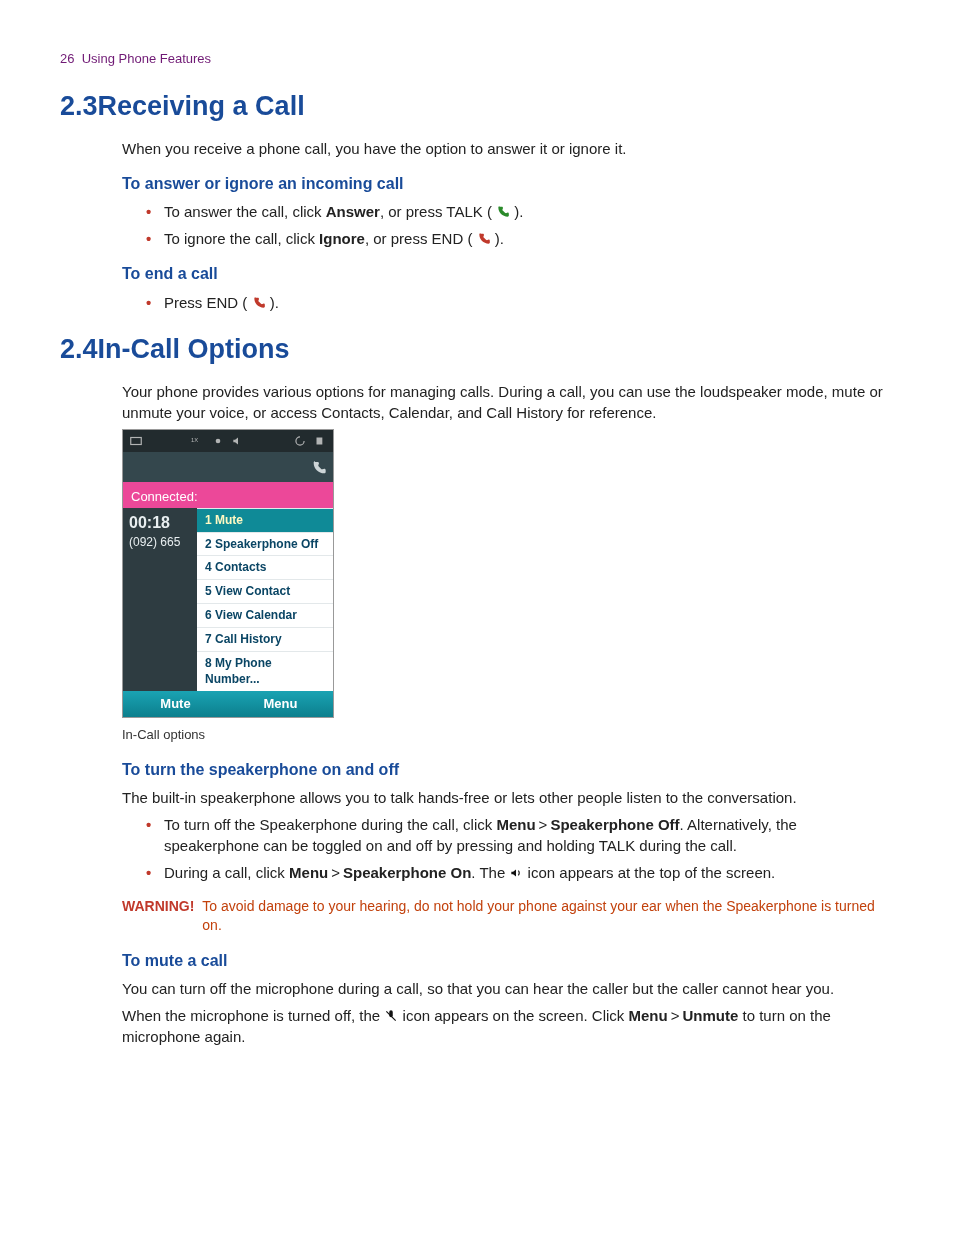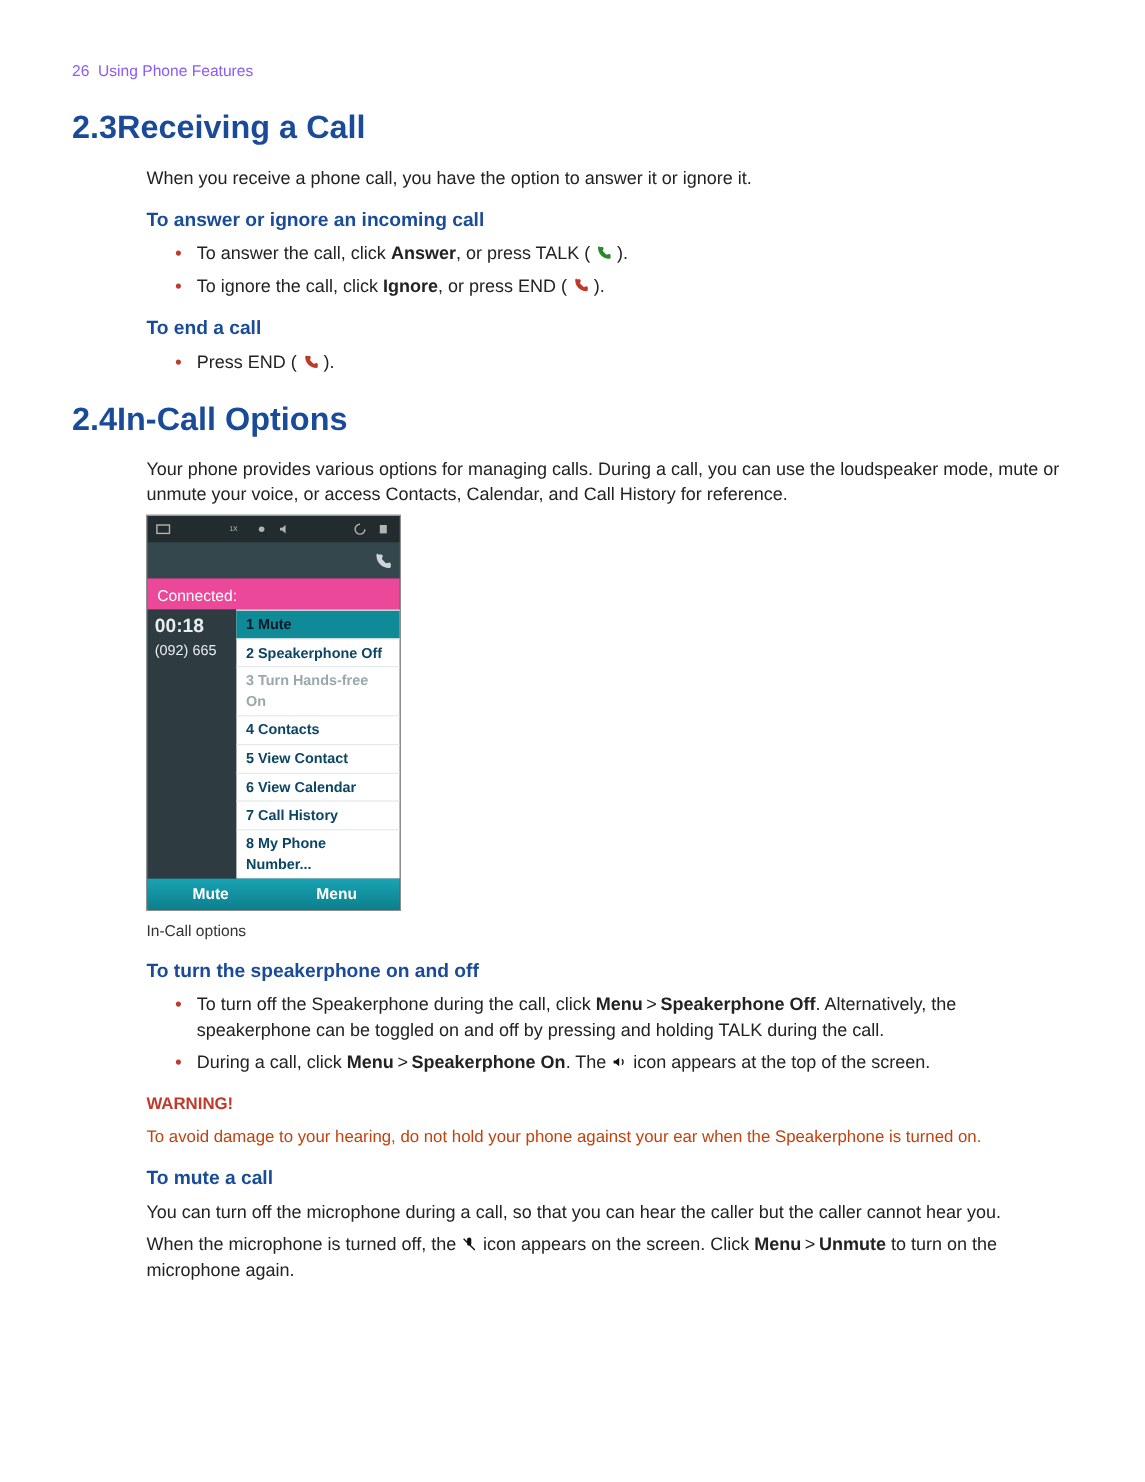--- a/index.html
+++ b/index.html
@@ -7,21 +7,21 @@
     font-size: 15px;
     color: #222;
     margin: 0;
     padding: 50px 60px 50px 60px;
     max-width: 954px;
     box-sizing: border-box;
     line-height: 1.4;
   }
   .page-header {
     font-size: 13px;
-    color: #8b5cf6;
+    color: #701a75;
     margin-bottom: 20px;
   }
   h1.section {
     color: #194b99;
     font-weight: 700;
     font-size: 27px;
     margin: 18px 0 12px 0;
     display: flex;
     gap: 0;
   }
@@ -56,21 +56,21 @@
   .icon-inline {
     display: inline-block;
     vertical-align: -2px;
     width: 14px; height: 14px;
   }
   .icon-talk { color: #2a8a2a; }
   .icon-end { color: #c0392b; }
   .icon-speaker { color: #111; }
   .icon-mute { color: #111; }
   .caption { font-size: 13px; color: #333; margin-top: 8px; }
-  .warning-row { display: flex; gap: 8px; margin: 14px 0; font-size: 14px; flex-direction: column; }
+  .warning-row { display: flex; gap: 8px; margin: 14px 0; font-size: 14px; }
   .warning-label { color: #c0392b; font-weight: 700; flex:0 0 auto; }
   .warning-text { color: #c2410c; }
   .gt { padding: 0 3px; }
 
   
   .phone {
     width: 210px;
     border: 1px solid #999;
     margin-top: 6px;
     font-family: Tahoma, Arial, sans-serif;
@@ -111,21 +111,21 @@
     flex:1;
     background: #fff;
     color: #0a4564;
   }
   .ph-menu-item {
     padding: 3px 8px;
     border-top: 1px solid #e3e8ea;
     font-weight: 700;
     font-size: 12px;
   }
-  .ph-menu-item.sel { background: #0f8a97; color: #0f172a; }
+  .ph-menu-item.sel { background: #0f8a97; color: #fef9c3; }
   .ph-menu-item.dis { color: #9aa7ad; font-weight: 700; }
   .ph-soft {
     display:flex;
     background: linear-gradient(#1aa3b3, #0c7f8d);
     color:#fff;
     font-weight:700;
     font-size:13px;
   }
   .ph-soft > div { flex:1; text-align:center; padding:4px 0; }
   .ph-time { font-weight:700; font-size:16px; }
@@ -207,36 +207,36 @@
     </div>
     <div class="ph-conn">Connected:</div>
     <div class="ph-row">
       <div class="ph-left">
         <div class="ph-time">00:18</div>
         <div>(092) 665</div>
       </div>
       <div class="ph-menu" id="phone-menu">
           <div class="ph-menu-item sel">1 Mute</div>
           <div class="ph-menu-item">2 Speakerphone Off</div>
-          <div class="ph-menu-item dis">3 Turn Hands-free On</div>
           <div class="ph-menu-item">4 Contacts</div>
           <div class="ph-menu-item">5 View Contact</div>
           <div class="ph-menu-item">6 View Calendar</div>
           <div class="ph-menu-item">7 Call History</div>
           <div class="ph-menu-item">8 My Phone Number...</div>
         </div>
     </div>
     <div class="ph-soft">
       <div>Mute</div>
       <div>Menu</div>
     </div>
   </div>
   <div class="caption">In-Call options</div>
 
   <h3 class="sub">To turn the speakerphone on and off</h3>
+  <p>The built-in speakerphone allows you to talk hands-free or lets other people listen to the conversation.</p>
   <ul class="bullets">
     <li>
       <span>To turn off the Speakerphone during the call, click </span><span class="b">Menu</span><span class="gt">&gt;</span><span class="b">Speakerphone Off</span><span>. Alternatively, the speakerphone can be toggled on and off by pressing and holding TALK during the call.</span>
     </li>
     <li>
       <span>During a call, click </span><span class="b">Menu</span><span class="gt">&gt;</span><span class="b">Speakerphone On</span><span>. The </span><span class="icon-inline icon-speaker"><svg viewBox="0 0 24 24" width="14" height="14">
             <path fill="currentColor" d="M4 10h3l5-4v12l-5-4H4z"></path>
             <path fill="none" stroke="currentColor" stroke-width="2" d="M16 8c2 2 2 6 0 8"></path>
           </svg></span><span> icon appears at the top of the screen.</span>
     </li>

